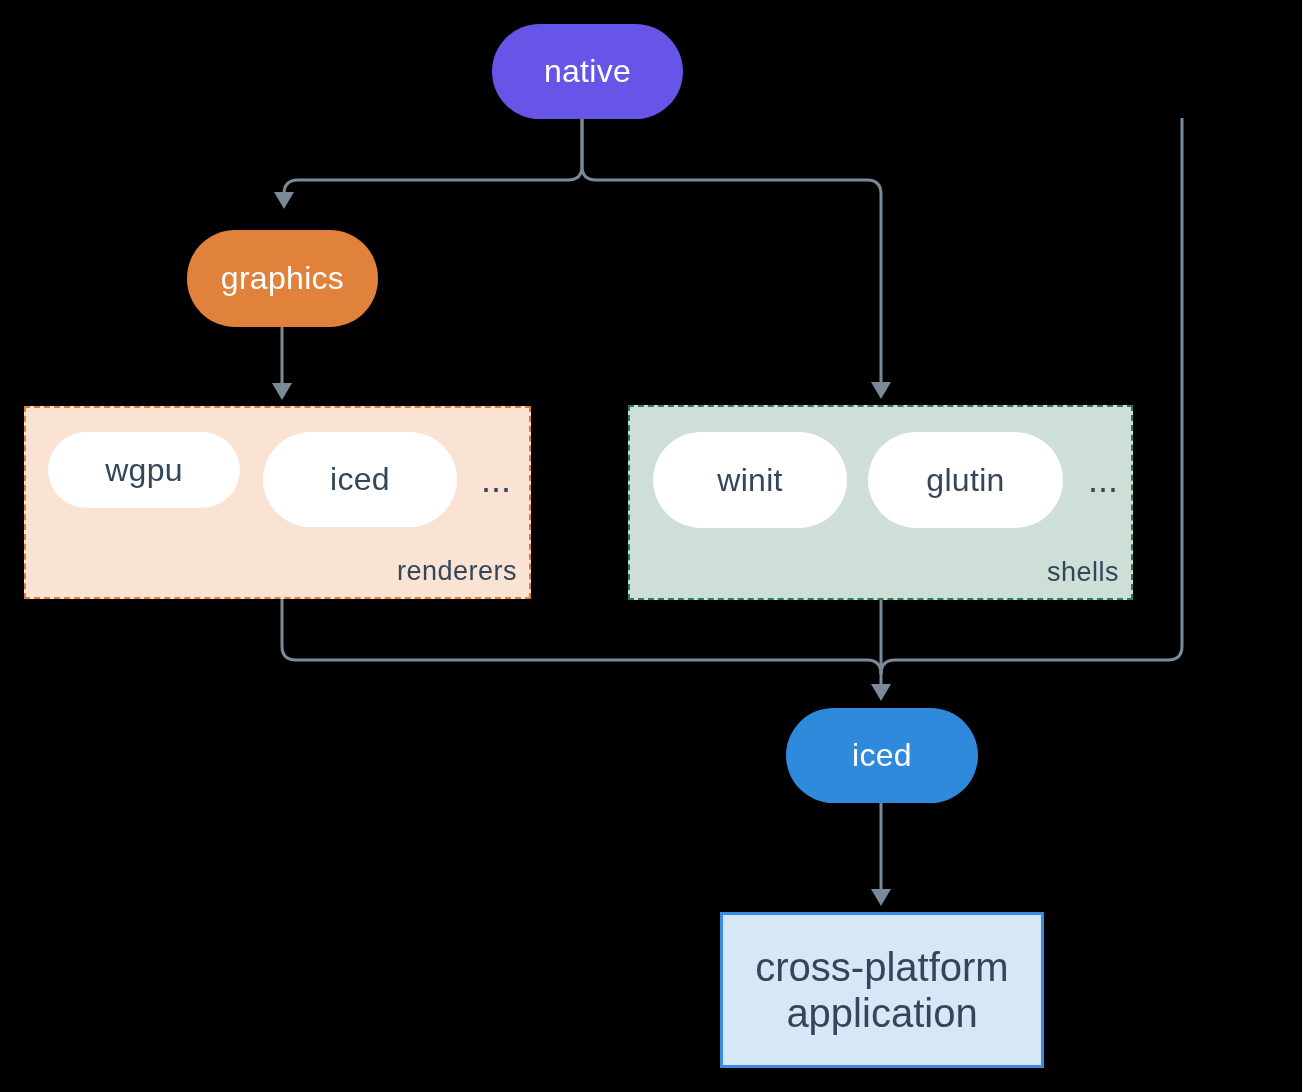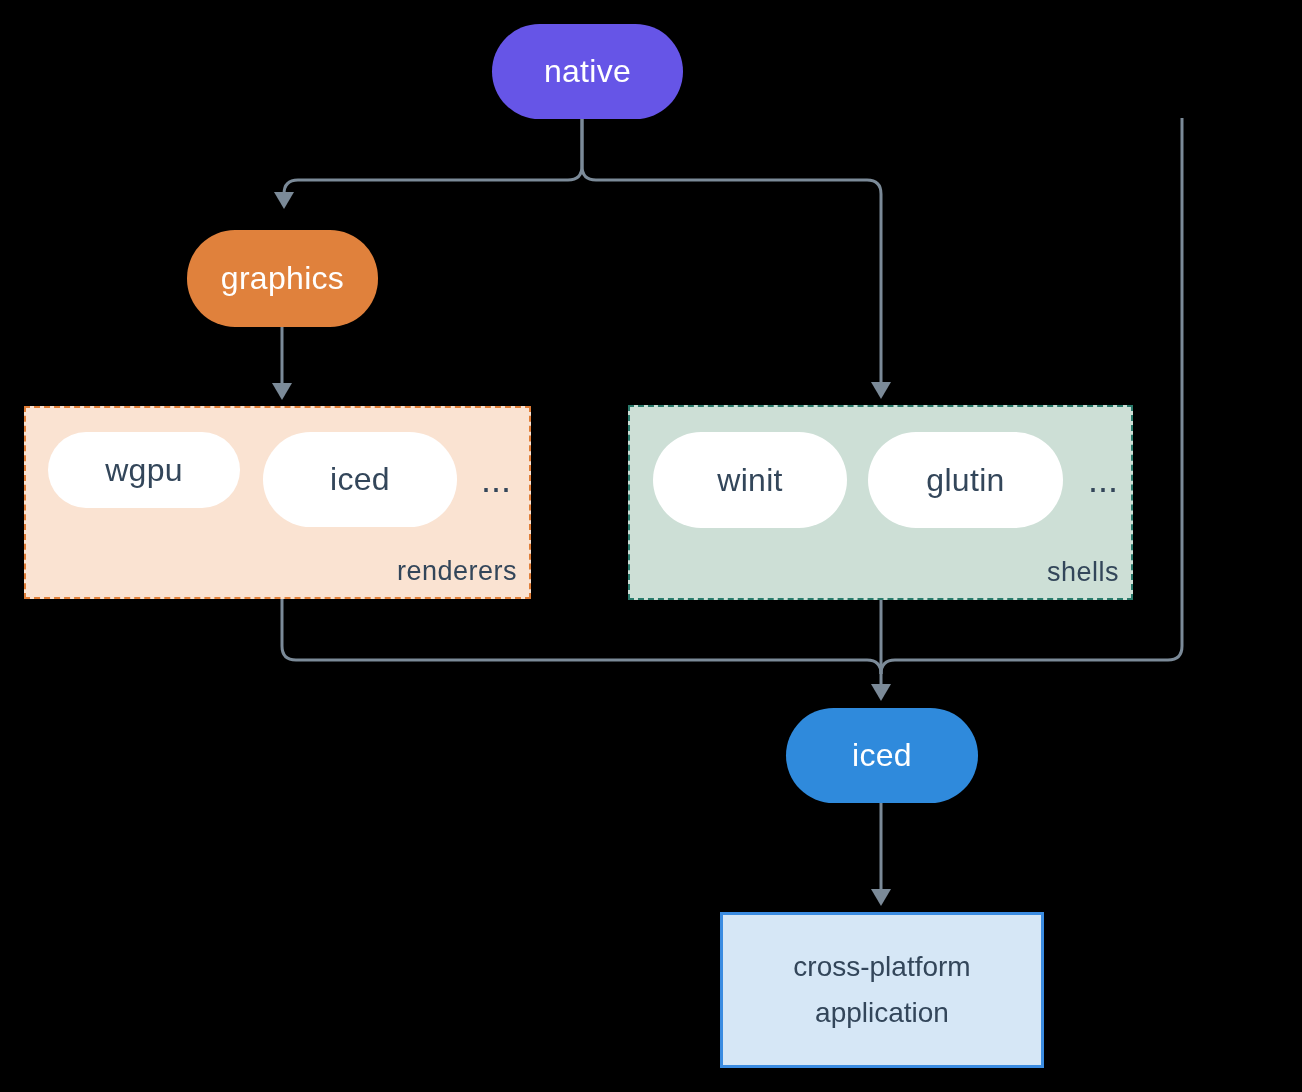--- a/index.html
+++ b/index.html
@@ -36,21 +36,21 @@
     font-size:27px; color:var(--dark_text); letter-spacing:0.5px;margin-left:16px;
   }
   .ellipsis {
     position:absolute; display:flex; align-items:center; justify-content:center;
     font-size:36px; color:var(--dark_text);
   }
   .app-box {
     position:absolute; left:720px; top:912px; width:324px; height:156px;
     background:var(--app_fill); border:3px solid var(--app_border);
     display:flex; flex-direction:column; align-items:center; justify-content:center;
-    font-size:28px; line-height:46px; color:var(--dark_text); text-align:center;
+    font-size:40px; line-height:46px; color:var(--dark_text); text-align:center;
   }
   
   .pill-native   { left:492px;  top:24px;  width:191px; height:95px; }
   .pill-web      { left:1087px; top:23px;  width:190px; height:95px; }
   .pill-graphics { left:187px;  top:230px; width:191px; height:97px; }
   .pill-iced     { left:786px;  top:708px; width:192px; height:95px; }
   .group-renderers { left:24px;  top:406px; width:507px; height:193px; }
   .group-shells    { left:628px; top:405px; width:505px; height:195px;padding-left:6px; }
   .pill-wgpu   { left:22px;  top:24px; width:192px; height:76px; }
   .pill-glow   { left:237px; top:24px; width:194px; height:95px; }

